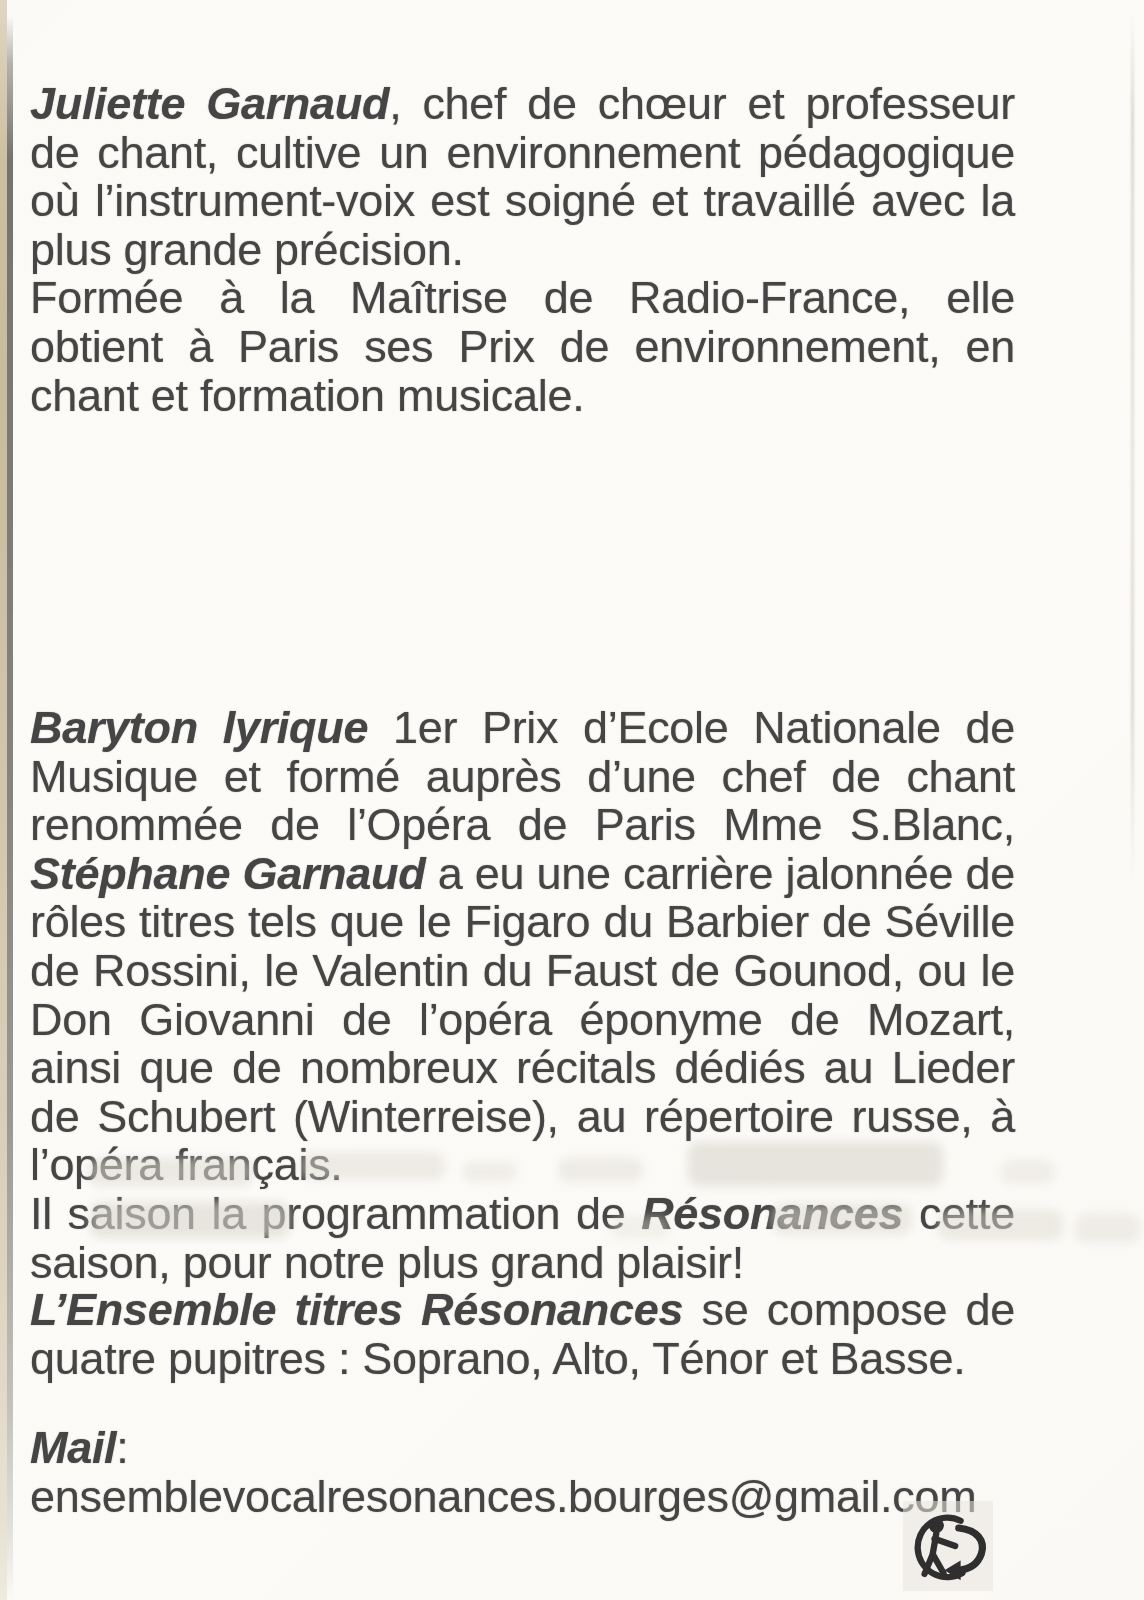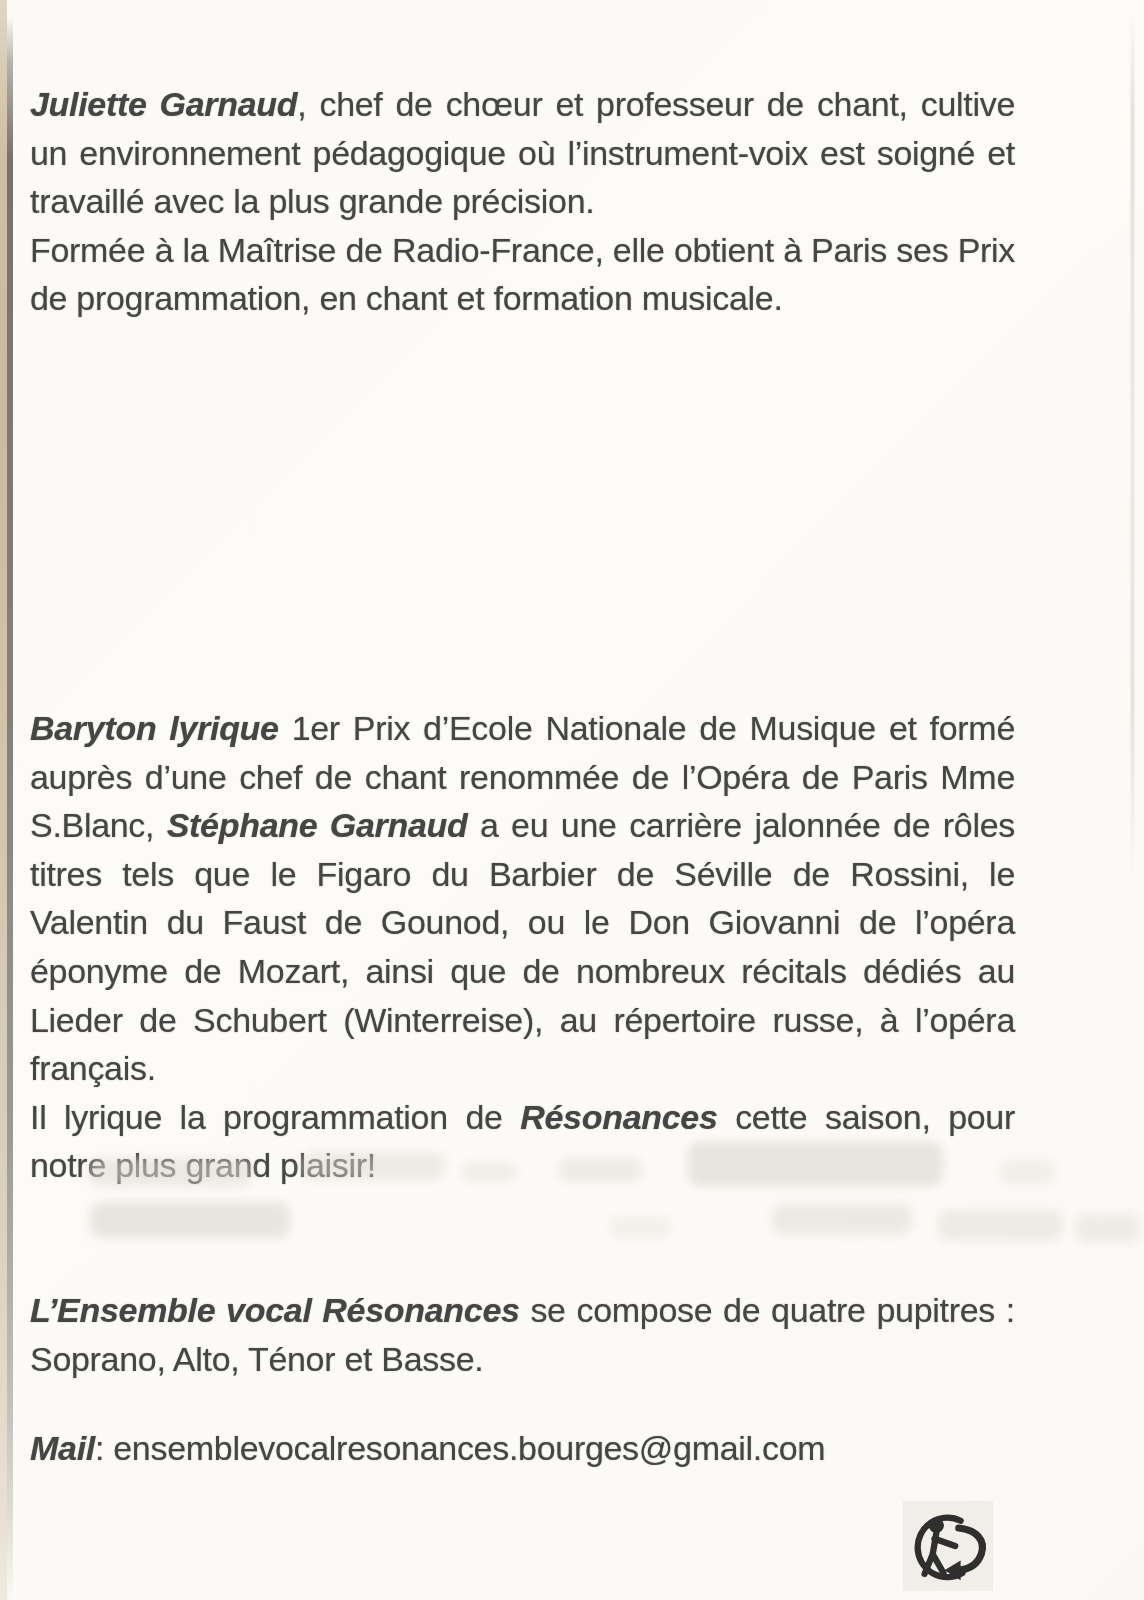--- a/index.html
+++ b/index.html
@@ -21,21 +21,21 @@
     background:linear-gradient(180deg,rgba(120,118,112,0) 1%,rgba(120,118,112,.55) 4%,rgba(92,90,85,.85) 10%,rgba(100,98,92,.8) 45%,rgba(112,110,102,.7) 70%,rgba(140,136,126,.5) 88%,rgba(160,155,144,.25) 96%,rgba(160,155,144,0) 100%);
     filter:blur(.6px);
   }
   .crease {
     position:absolute; left:1131px; top:12px; width:3px; height:870px;
     background:linear-gradient(180deg,rgba(203,197,183,0) 0%,rgba(203,197,183,.65) 12%,rgba(210,204,190,.5) 50%,rgba(203,197,183,.6) 80%,rgba(203,197,183,0) 100%);
     filter:blur(1px);
   }
   .textblock {
     position:absolute; left:30px; width:985px;
-    font-size:34px; line-height:48.6px; letter-spacing:-.3px;
+    font-size:45px; line-height:48.6px; letter-spacing:-.3px;
     text-shadow:0 0 1.2px rgba(70,70,70,.55);
   }
   .textblock p { margin:0; text-align:justify; }
   .bi { font-weight:bold; font-style:italic; }
   .block-a { top:80px; }
   .block-b { top:668px;margin-top:36px; }
   .block-c { top:1286px; }
   .block-d { top:1424px; width:880px; }
   
   .bleed { position:absolute; left:0; top:0; width:1144px; height:1600px; pointer-events:none; }
@@ -48,44 +48,44 @@
 <body>
 
 <div class="scan">
 
   <div class="edge-strip"></div>
   <div class="edge-line"></div>
   <div class="crease"></div>
 
   <div class="textblock block-a">
     <p><span class="bi">Juliette Garnaud</span><span>, chef de chœur et professeur de chant, cultive un environnement pédagogique où l’instrument-voix est soigné et travaillé avec la plus grande précision.</span></p>
-    <p><span>Formée à la Maîtrise de Radio-France, elle obtient à Paris ses Prix de programmation, en chant et formation musicale.</span></p>
+    <p><span>Formée à la Maîtrise de Radio-France, elle obtient à Paris ses Prix de environnement, en chant et formation musicale.</span></p>
   </div>
 
   <div class="textblock block-b">
     <p><span class="bi">Baryton lyrique</span><span> 1er Prix d’Ecole Nationale de Musique et formé auprès d’une chef de chant renommée de l’Opéra de Paris Mme S.Blanc, </span><span class="bi">Stéphane Garnaud</span><span> a eu une carrière jalonnée de rôles titres tels que le Figaro du Barbier de Séville de Rossini, le Valentin du Faust de Gounod, ou le Don Giovanni de l’opéra éponyme de Mozart, ainsi que de nombreux récitals dédiés au Lieder de Schubert (Winterreise), au répertoire russe, à l’opéra français.</span></p>
-    <p><span>Il lyrique la programmation de </span><span class="bi">Résonances</span><span> cette saison, pour notre plus grand plaisir!</span></p>
+    <p><span>Il saison la programmation de </span><span class="bi">Résonances</span><span> cette saison, pour notre plus grand plaisir!</span></p>
   </div>
 
   <div class="bleed">
     <span class="blob" style="left:88px;  top:1158px; width:165px; height:28px; background:rgba(223,219,210,.55);"></span>
     <span class="blob" style="left:300px; top:1152px; width:145px; height:28px; background:rgba(223,219,210,.5);"></span>
     <span class="blob" style="left:462px; top:1162px; width:55px;  height:20px; background:rgba(226,222,213,.45);"></span>
     <span class="blob" style="left:558px; top:1158px; width:85px;  height:24px; background:rgba(226,222,213,.5);"></span>
     <span class="blob" style="left:688px; top:1142px; width:255px; height:44px; background:rgba(217,213,203,.6);"></span>
     <span class="blob" style="left:1000px;top:1160px; width:55px;  height:24px; background:rgba(228,224,215,.45);"></span>
     <span class="blob" style="left:90px;  top:1202px; width:200px; height:36px; background:rgba(219,215,205,.6);"></span>
     <span class="blob" style="left:610px; top:1216px; width:60px;  height:22px; background:rgba(228,224,215,.4);"></span>
     <span class="blob" style="left:772px; top:1204px; width:140px; height:30px; background:rgba(222,218,208,.55);"></span>
     <span class="blob" style="left:938px; top:1210px; width:125px; height:30px; background:rgba(224,220,210,.5);"></span>
     <span class="blob" style="left:1075px;top:1214px; width:65px;  height:28px; background:rgba(224,220,210,.45);"></span>
   </div>
 
   <div class="textblock block-c">
-    <p><span class="bi">L’Ensemble vocal Résonances</span><span> se compose de quatre pupitres : Soprano, Alto, Ténor et Basse.</span></p>
+    <p><span class="bi">L’Ensemble titres Résonances</span><span> se compose de quatre pupitres : Soprano, Alto, Ténor et Basse.</span></p>
   </div>
 
   <div class="textblock block-d">
     <p><span class="bi">Mail</span><span>: ensemblevocalresonances.bourges@gmail.com</span></p>
   </div>
 
   <div class="logo">
     <svg viewBox="0 0 100 100" xmlns="http://www.w3.org/2000/svg" aria-hidden="true">
       <rect x="0" y="0" width="100" height="100" fill="#e9e6df" opacity="0.55"></rect>
 

